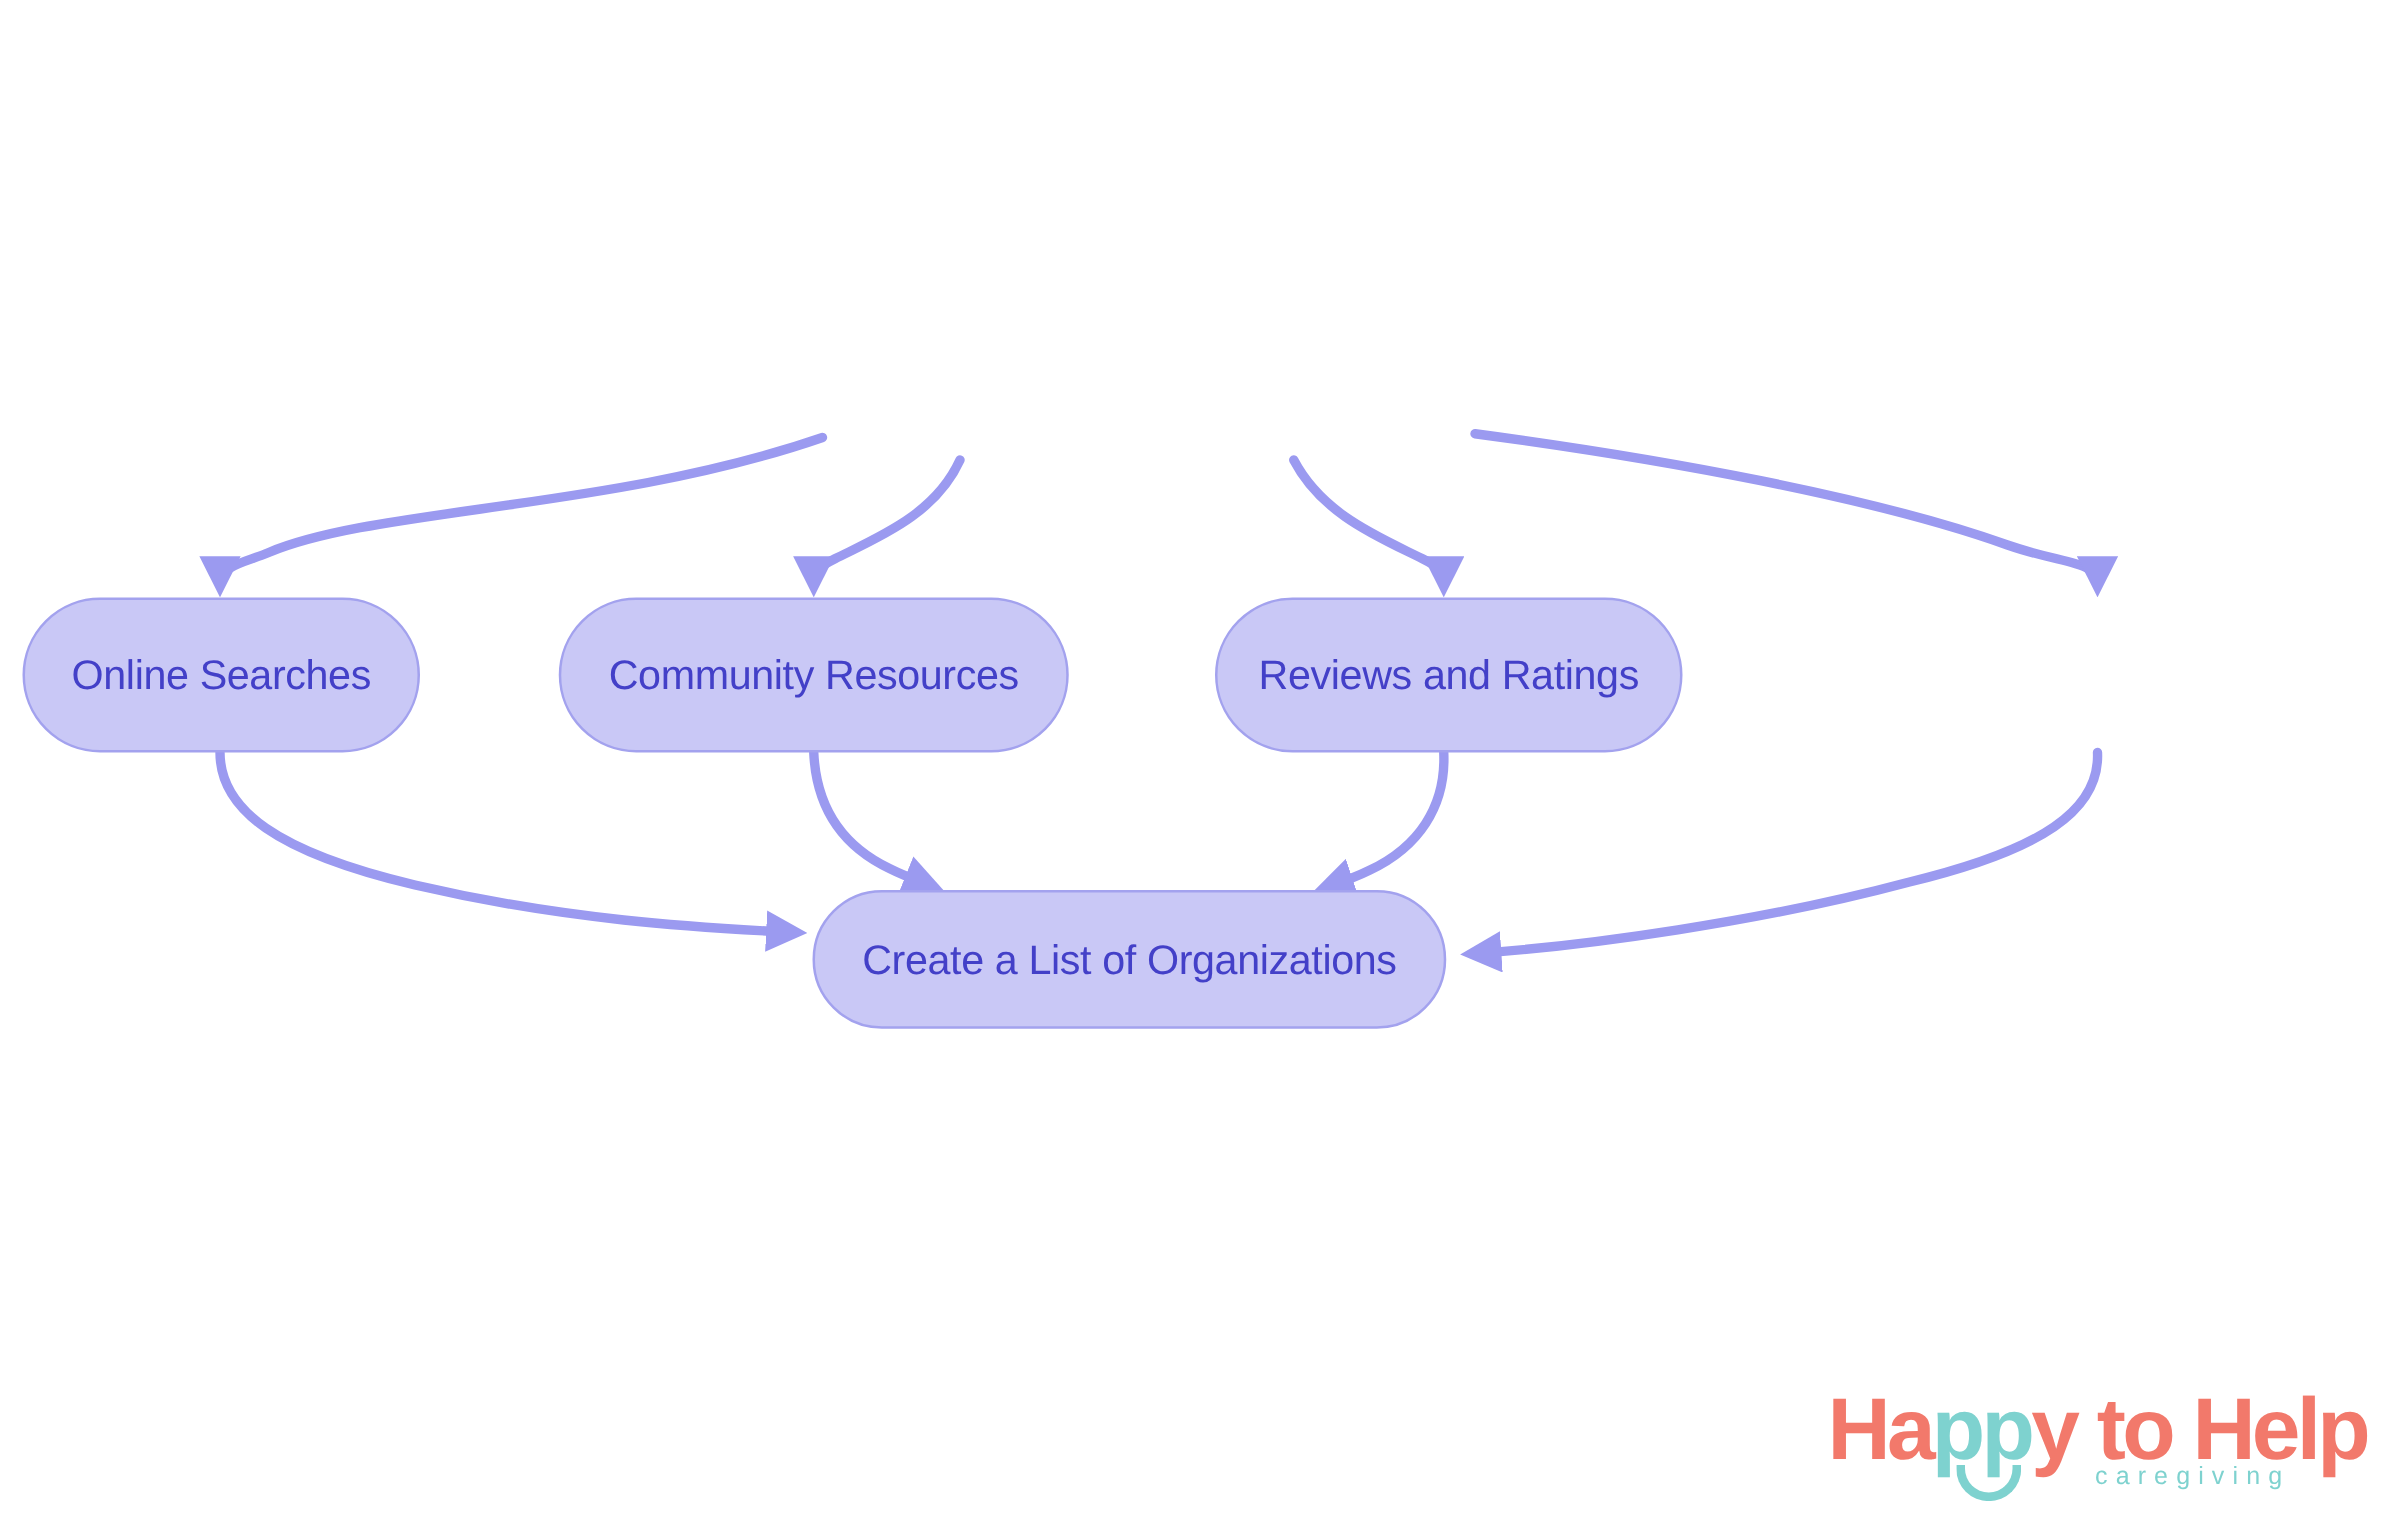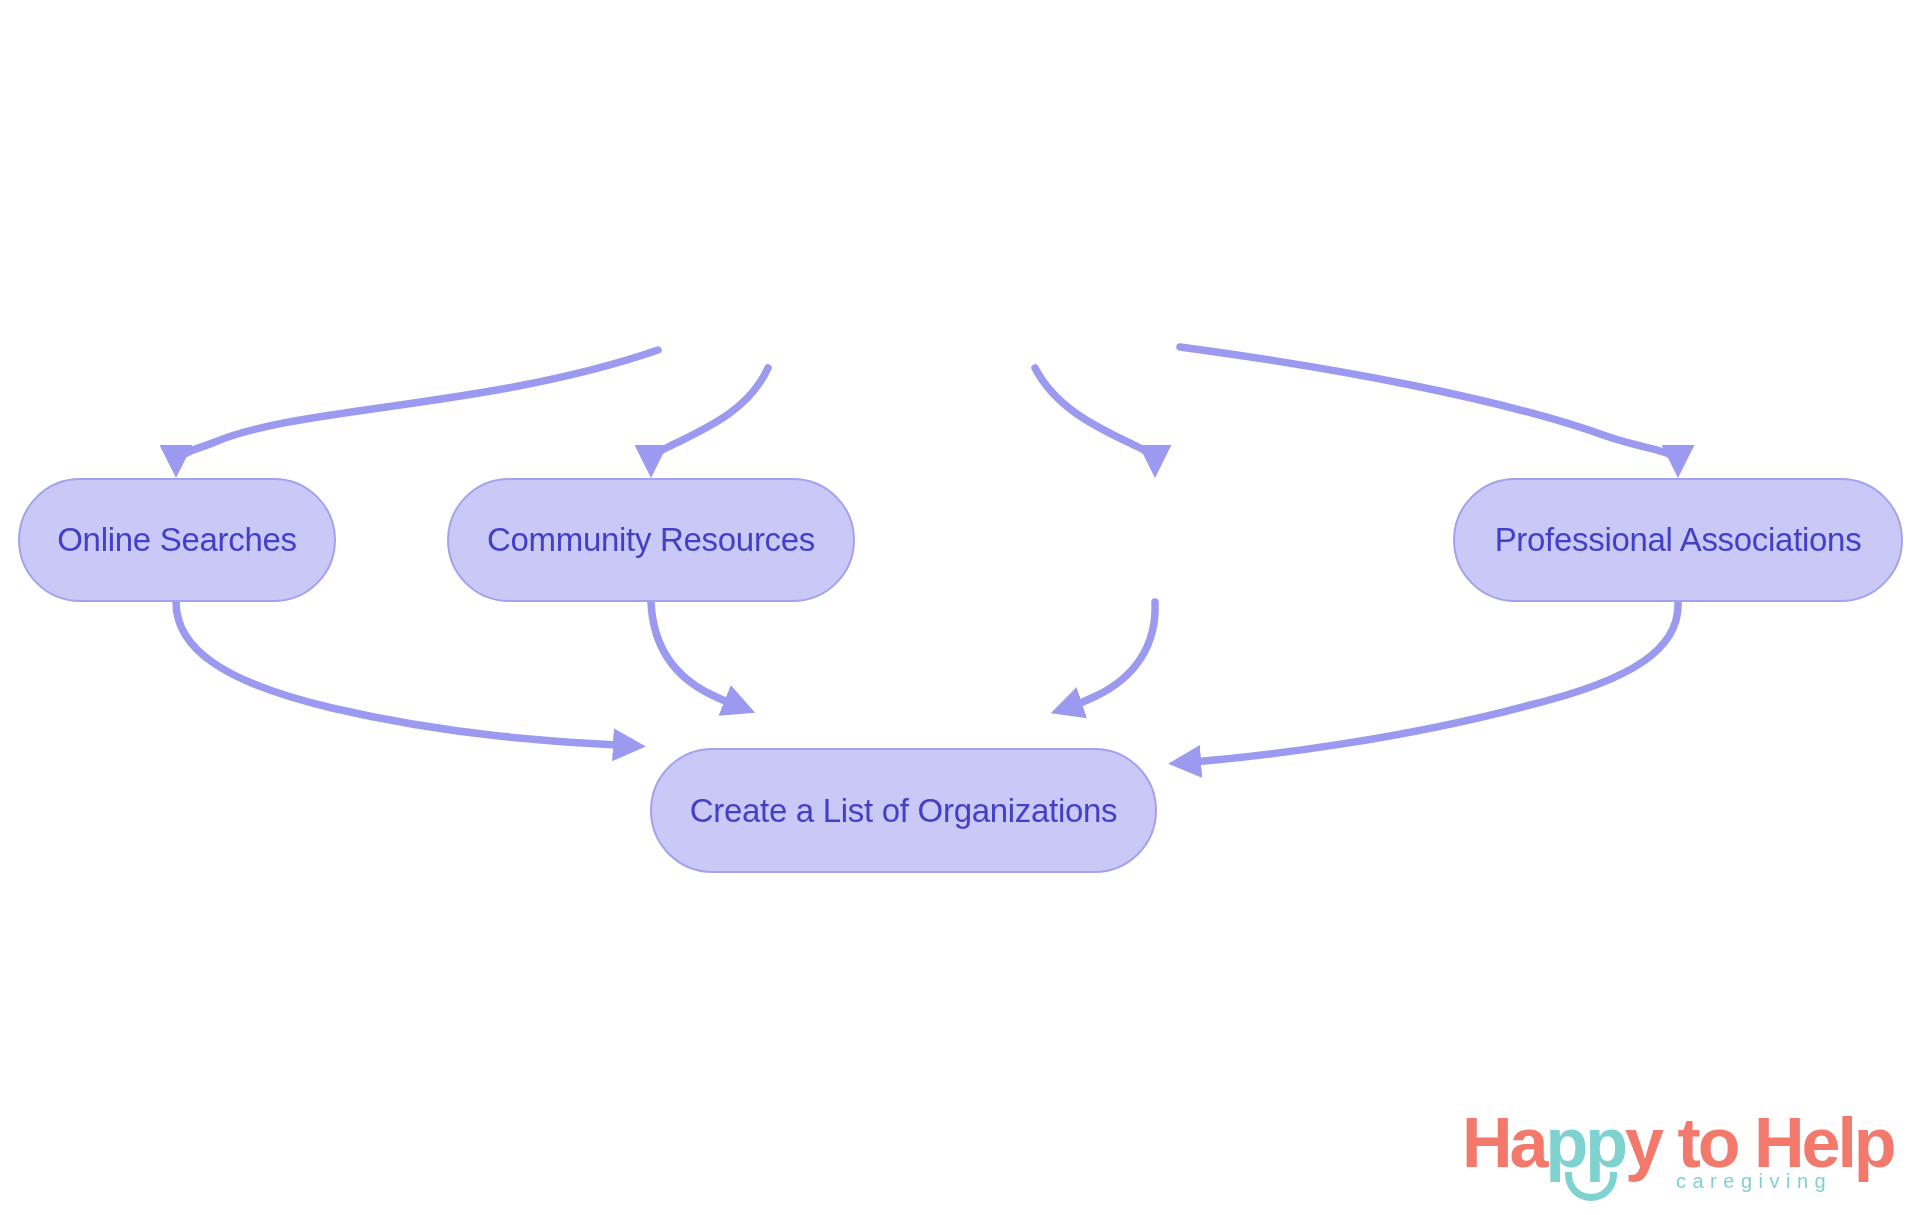--- a/index.html
+++ b/index.html
@@ -36,21 +36,21 @@
     justify-content: center;
     font-size: 33px;
     letter-spacing: -0.3px;
     white-space: nowrap;
   }
   .n-a { left: 630px;  top: 245px; width: 548px; height: 123px; }
   .n-b { left: 18px;   top: 478px; width: 318px; height: 124px; }
   .n-c { left: 447px;  top: 478px; width: 408px; height: 124px; }
   .n-d { left: 972px;  top: 478px; width: 374px; height: 124px; }
   .n-e { left: 1453px; top: 478px; width: 450px; height: 124px; }
-  .n-f { left: 650px;  top: 712px; width: 507px; height: 125px; margin-top: 36px; }
+  .n-f { left: 650px;  top: 712px; width: 507px; height: 111px; }
 
   .logo {
     position: absolute;
     left: 1422px;
     top: 1108px;
     width: 470px;
     height: 105px;
     margin-left: 40px;
   }
   .logo-main {
@@ -104,22 +104,22 @@
     <path class="edge" d="M 1155 602 C 1157 646 1134 678 1096 696 C 1082 703 1072 706 1060 710" marker-end="url(#arrow)"></path>
     <path class="edge" d="M 1678 602 C 1680 648 1634 680 1526 706 C 1410 737 1268 757 1178 763" marker-end="url(#arrow)"></path>
   </svg>
 
   <div class="node n-b">
     <span>Online Searches</span>
   </div>
   <div class="node n-c">
     <span>Community Resources</span>
   </div>
-  <div class="node n-e">
-    <span>Professional Associations</span>
+  <div class="node n-d">
+    <span>Reviews and Ratings</span>
   </div>
   <div class="node n-f">
     <span>Create a List of Organizations</span>
   </div>
 
   <div class="logo">
     <div class="logo-main"><span>Ha</span><span class="teal">pp</span><span>y</span><span> </span><span>to</span><span> </span><span>Help</span></div>
     <div class="smile"></div>
     <div class="tagline">caregiving</div>
   </div>

